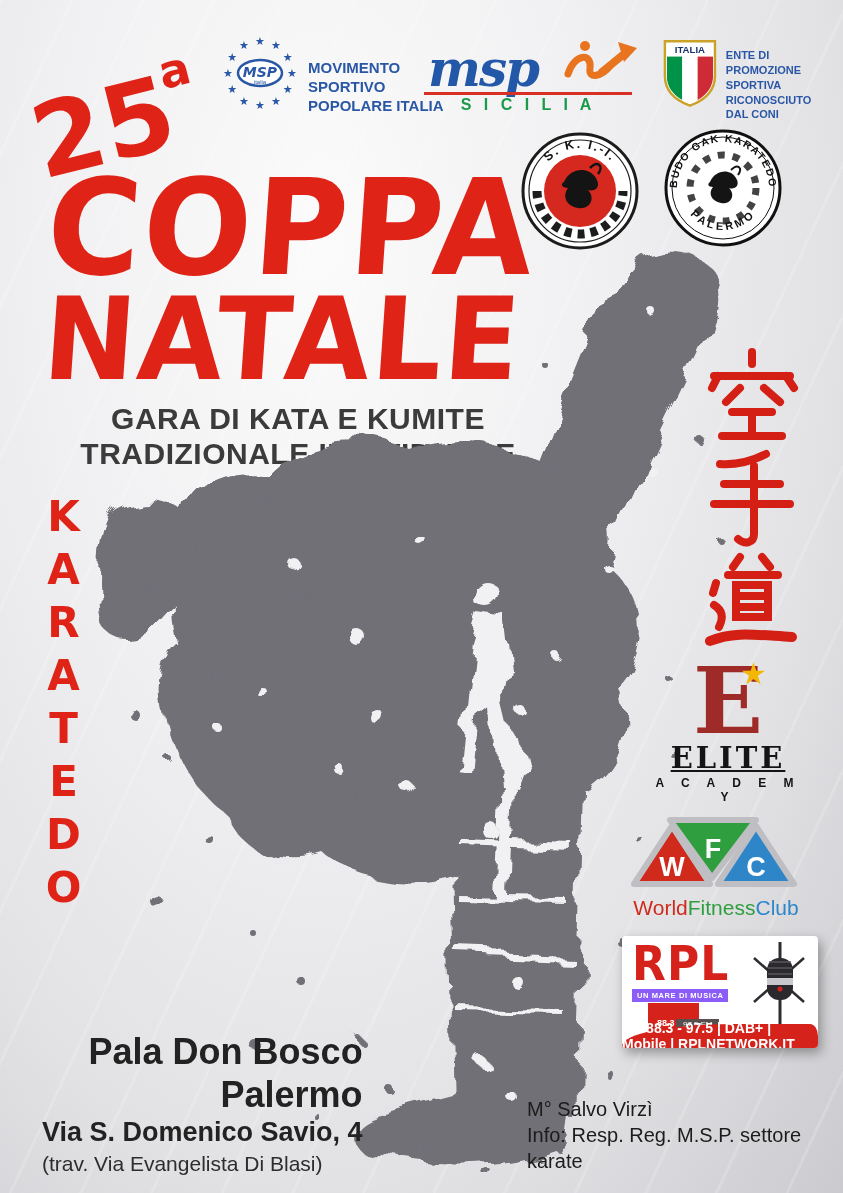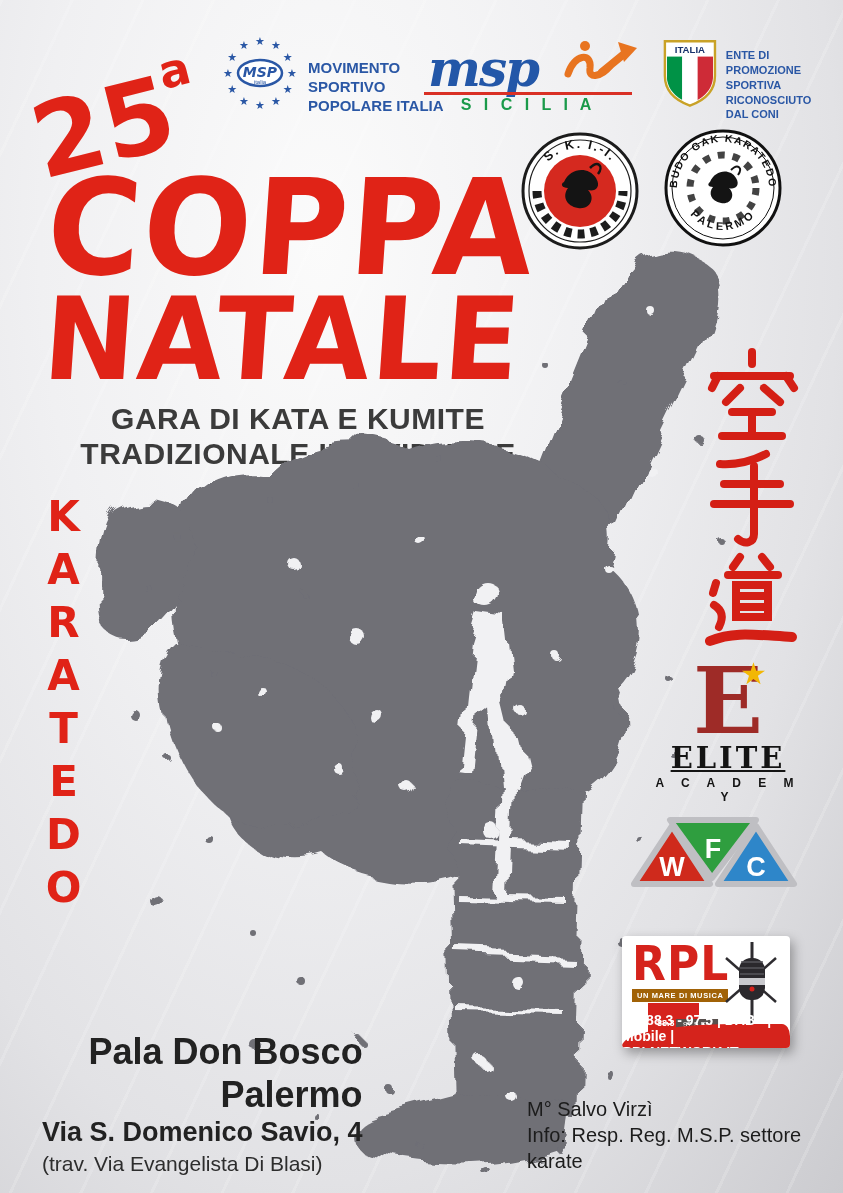--- a/index.html
+++ b/index.html
@@ -47,25 +47,25 @@
 
   
   .elite{left:648px;top:658px;width:160px;text-align:center;z-index:3;}
   .elite .star{position:absolute;left:92px;top:-2px;color:#f2b705;font-size:30px;}
   .elite .big-e{color:#9e2b27;font-family:"DejaVu Serif",serif;font-weight:bold;font-size:92px;line-height:.95;}
   .elite .name{font-family:"DejaVu Serif",serif;font-weight:bold;font-size:29px;letter-spacing:3px;color:#141414;margin-top:-4px;text-decoration:underline;}
   .elite .sub{font-size:12px;font-weight:bold;letter-spacing:7px;color:#141414;margin-top:1px;}
   .wfc{left:626px;top:810px;width:180px;text-align:center;z-index:3;}
   .wfc .caption{font-size:21px;margin-top:-2px;}
   .wfc .c-red{color:#cf2a1c;}.wfc .c-green{color:#2f9e3f;}.wfc .c-blue{color:#2e86c9;}
-  .rpl{left:622px;top:936px;width:168px;height:112px;background:#fff;border-radius:4px;
+  .rpl{left:622px;top:936px;width:196px;height:112px;background:#fff;border-radius:4px;
     box-shadow:3px 5px 12px rgba(0,0,0,.35);overflow:hidden;z-index:3;}
   .rpl .name{position:absolute;left:10px;top:0px;color:#d5231c;font-family:"DejaVu Sans",sans-serif;
     font-weight:bold;font-size:44px;transform:scaleY(1.08);transform-origin:top left;letter-spacing:1px;}
-  .rpl .tag{position:absolute;left:10px;top:53px;background:#a16207;color:#fff;font-size:7.5px;
+  .rpl .tag{position:absolute;left:10px;top:53px;background:#8b5cf6;color:#fff;font-size:7.5px;
     font-weight:bold;letter-spacing:.6px;padding:2px 5px;}
   .rpl .f1{position:absolute;left:26px;top:67px;background:#d5231c;color:#fff;font-size:9px;font-weight:bold;padding:15px 9px;}
   .rpl .f2{position:absolute;left:54px;top:83px;background:#57504e;color:#fff;font-size:8px;padding:1px 7px;}
   .rpl .band{position:absolute;left:0;right:0;bottom:0;height:24px;background:#d5231c;
     border-top-left-radius:110px 22px;border-top-right-radius:8px 12px;
     display:flex;align-items:center;justify-content:center;color:#fff;font-size:14px;font-weight:bold;}
   .rpl .mic{position:absolute;right:4px;top:6px;}
 
   .figure-svg{left:60px;top:240px;z-index:1;}
   .kanji-svg{left:702px;top:348px;z-index:3;}
@@ -326,20 +326,21 @@
         <polygon points="8,74 46,16 84,74" fill="#cf2a1c"></polygon>
         <polygon points="44,10 130,10 86,68" fill="#2f9e3f"></polygon>
         <polygon points="92,74 130,16 168,74" fill="#2e86c9"></polygon>
       </g>
       <g fill="#fff" font-size="27" font-weight="bold" text-anchor="middle" font-family="Liberation Sans,sans-serif">
         <text x="46" y="66">W</text>
         <text x="87" y="48">F</text>
         <text x="130" y="66">C</text>
       </g>
     </svg>
+    <div class="caption"><span class="c-red">World</span><span class="c-green">Fitness</span><span class="c-blue">Club</span></div>
   </div>
 
   <div class="abs rpl">
     <div class="name">RPL</div>
     <div class="tag">UN MARE DI MUSICA</div>
     <div class="f1">88.3 FM</div>
     <div class="f2">97.5 FM</div>
     <svg class="mic" width="72" height="82" viewBox="0 0 72 82">
       <line x1="38" y1="0" x2="38" y2="82" stroke="#2e2c30" stroke-width="3"></line>
       <line x1="12" y1="16" x2="62" y2="60" stroke="#2e2c30" stroke-width="2.5"></line>

